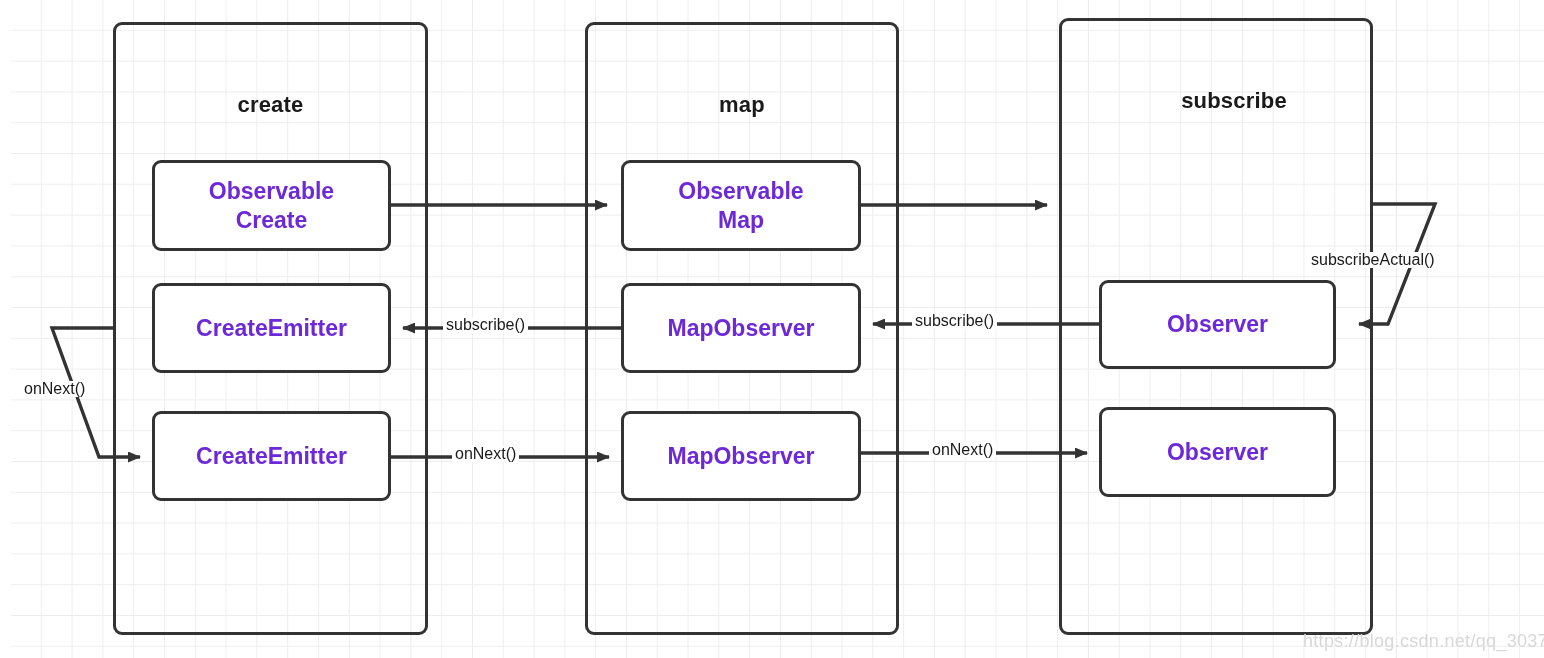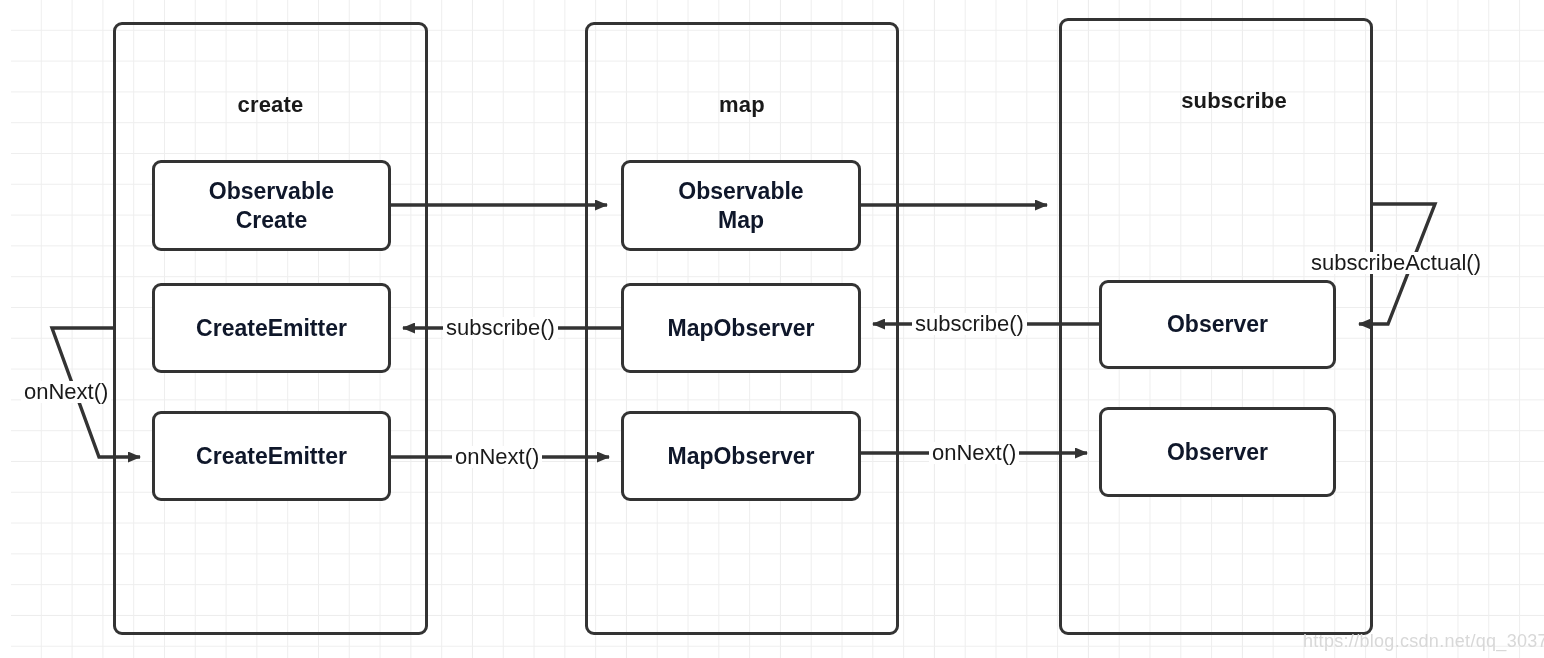--- a/index.html
+++ b/index.html
@@ -52,27 +52,27 @@
     border:3px solid #333333;
     border-radius:9px;
     background:#ffffff;
     box-sizing:border-box;
     display:flex;
     align-items:center;
     justify-content:center;
     text-align:center;
     font-size:23px;
     font-weight:bold;
-    color:#0f172a;
+    color:#6d28d9;
     line-height:1.25;
     white-space:pre-line;
   }
   .edge-label{
     position:absolute;
-    font-size:22px;
+    font-size:16px;
     color:#1a1a1a;
     background:#ffffff;
     padding:0 3px;
     white-space:nowrap;
     line-height:1;
   }
   .watermark{
     position:absolute;
     font-size:18px;
     color:#d8d8d8;

